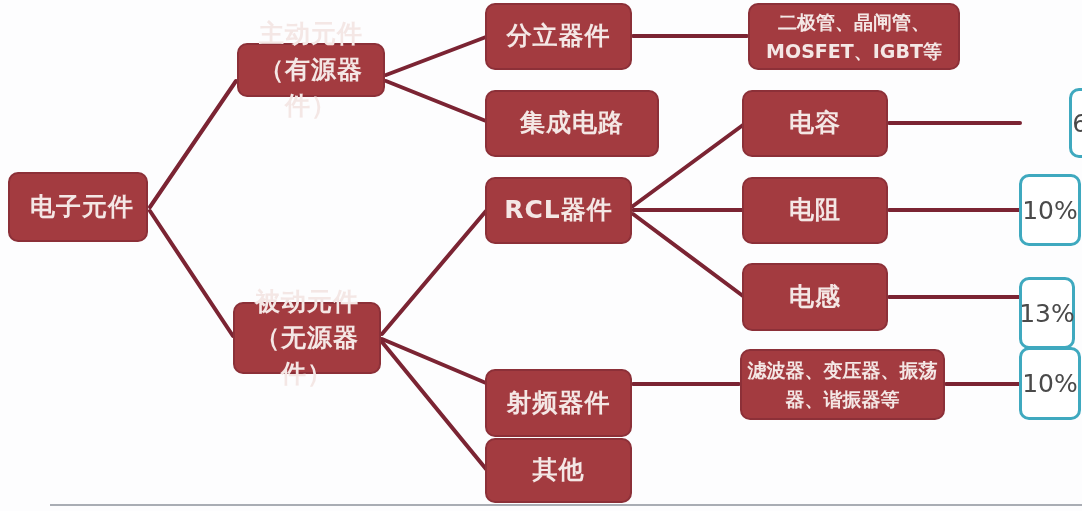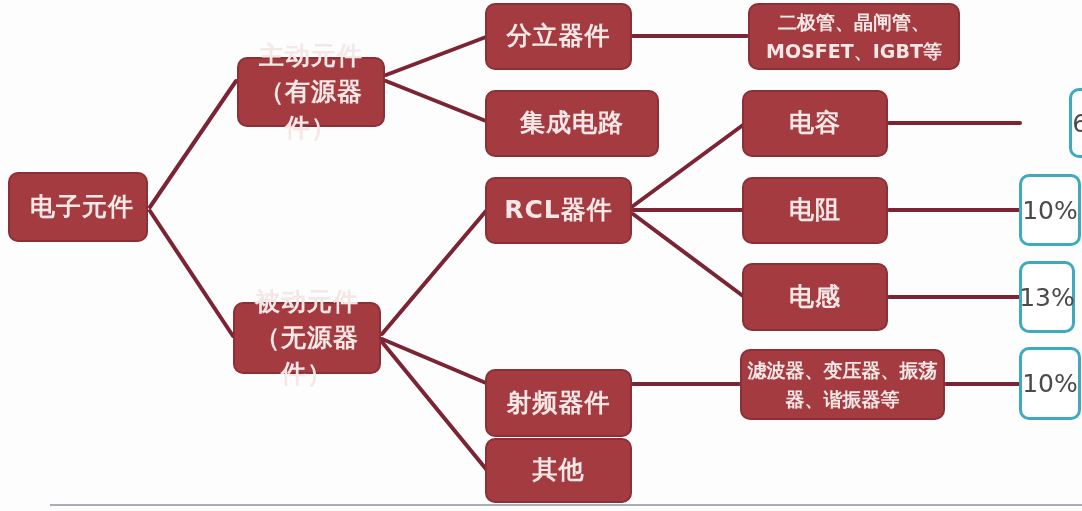--- a/index.html
+++ b/index.html
@@ -46,35 +46,35 @@
     border-radius: 10px;
     box-sizing: border-box;
     color: #4a4a4a;
     font-size: 25px;
     display: flex;
     align-items: center;
     justify-content: center;
   }
   
   .n-root      { left:   8px; top: 172px; width: 140px; height: 70px; padding-left: 8px; }
-  .n-active    { left: 237px; top:  43px; width: 148px; height: 70px; margin-top: 14px; }
+  .n-active    { left: 237px; top:  43px; width: 148px; height: 54px; }
   .n-passive   { left: 233px; top: 302px; width: 148px; height: 72px; }
   .n-discrete  { left: 485px; top:   3px; width: 147px; height: 67px; }
   .n-disc-det  { left: 748px; top:   3px; width: 212px; height: 67px; }
   .n-ic        { left: 485px; top:  90px; width: 174px; height: 67px; }
   .n-rcl       { left: 485px; top: 177px; width: 147px; height: 67px; }
   .n-cap       { left: 742px; top:  90px; width: 146px; height: 67px; }
   .n-res       { left: 742px; top: 177px; width: 146px; height: 67px; }
   .n-ind       { left: 742px; top: 263px; width: 146px; height: 68px; }
   .n-rf        { left: 485px; top: 369px; width: 147px; height: 68px; }
   .n-rf-det    { left: 740px; top: 349px; width: 205px; height: 71px; }
   .n-other     { left: 485px; top: 438px; width: 147px; height: 65px; }
   .p-cap       { left: 1069px; top:  88px; width: 62px; height: 70px; }
   .p-res       { left: 1019px; top: 174px; width: 62px; height: 72px; }
-  .p-ind       { left: 1019px; top: 261px; width: 56px; height: 72px; }
+  .p-ind       { left: 1019px; top: 277px; width: 56px; height: 72px; }
   .p-rf        { left: 1019px; top: 347px; width: 62px; height: 73px; }
   .bottom-line {
     position: absolute;
     left: 50px; top: 504px;
     width: 1032px; height: 2px;
     background: #a9adb4;
     z-index: 1;
   }
 </style>
 </head>

